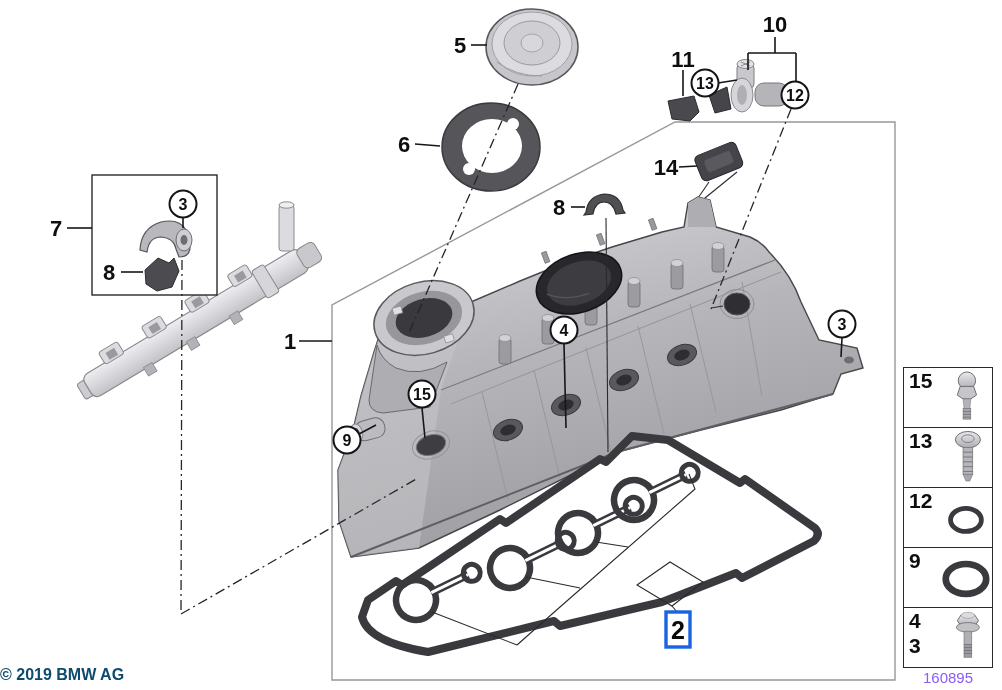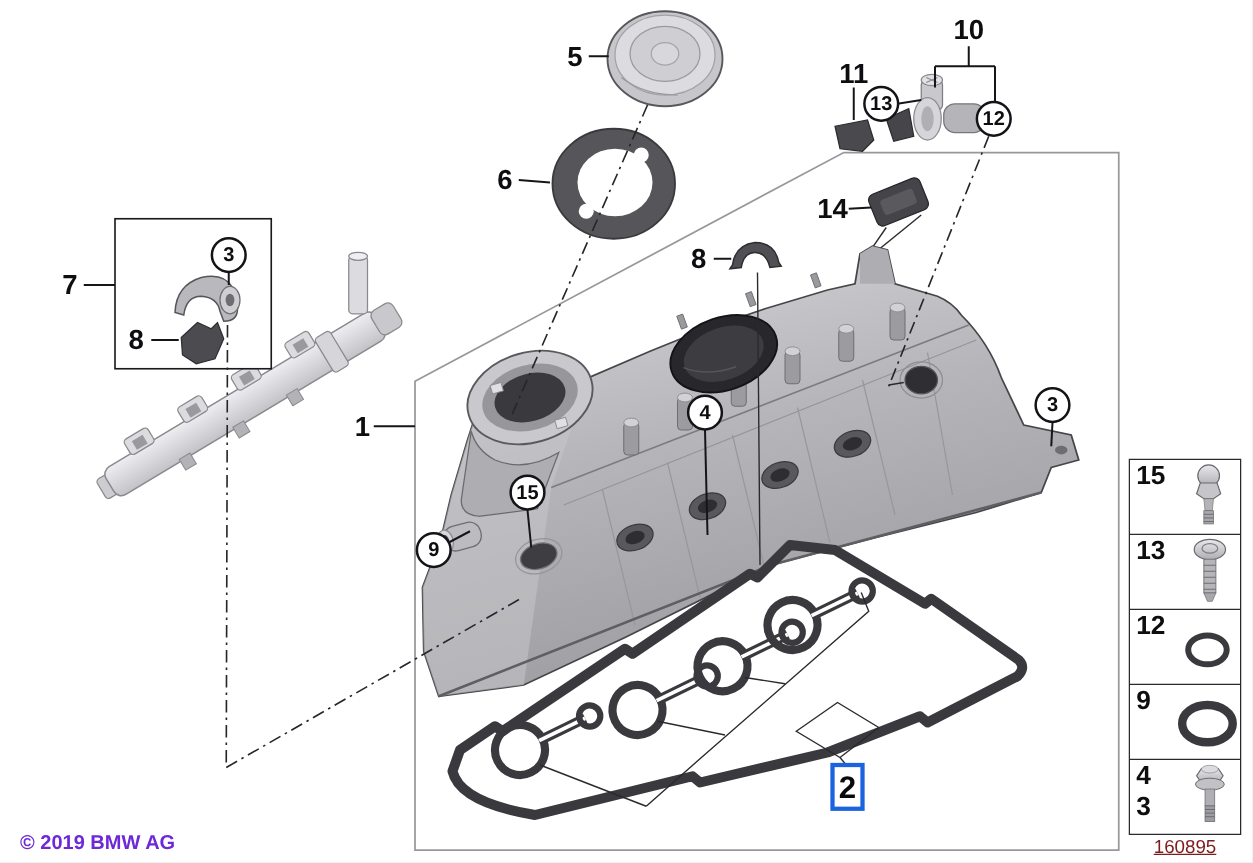--- a/index.html
+++ b/index.html
@@ -14,23 +14,23 @@
   .tn{stroke:#2a2a2e;stroke-width:1.1;fill:none;}
   .cir{fill:#ffffff;stroke:#141418;stroke-width:2;}
   
   .legend{position:absolute;left:903px;top:367px;width:90px;height:301px;
           border:1.6px solid #2a2a2e;background:#fff;display:flex;flex-direction:column;box-sizing:border-box;}
   .cell{flex:1 1 0;border-bottom:1.4px solid #2a2a2e;position:relative;box-sizing:border-box;}
   .cell:last-child{border-bottom:none;}
   .cell .num{position:absolute;left:5px;top:1px;font:bold 21px "Liberation Sans",sans-serif;color:#0e0e10;line-height:24px;}
   .cell .num2{position:absolute;left:5px;top:26px;font:bold 21px "Liberation Sans",sans-serif;color:#0e0e10;line-height:24px;}
   .cell .thumb{position:absolute;right:1px;top:1px;}
-  .copyright{position:absolute;left:16px;top:666px;font:bold 16px "Liberation Sans",sans-serif;color:#6d28d9;}
+  .copyright{position:absolute;left:0;top:666px;font:bold 16px "Liberation Sans",sans-serif;color:#0c4a6e;}
   .diagram-number{position:absolute;left:898px;top:669px;width:100px;text-align:center;
-                  font:15px "Liberation Sans",sans-serif;color:#7f1d1d;text-decoration:underline;}
+                  font:15px "Liberation Sans",sans-serif;color:#8b5cf6;}
 </style>
 </head>
 <body>
 
 <div class="stage">
 
 <svg width="1002" height="690" viewBox="0 0 1002 690">
   <defs>
     <linearGradient id="gCover" x1="0" y1="0" x2="0.35" y2="1">
       <stop offset="0" stop-color="#d8d8dc"></stop>

